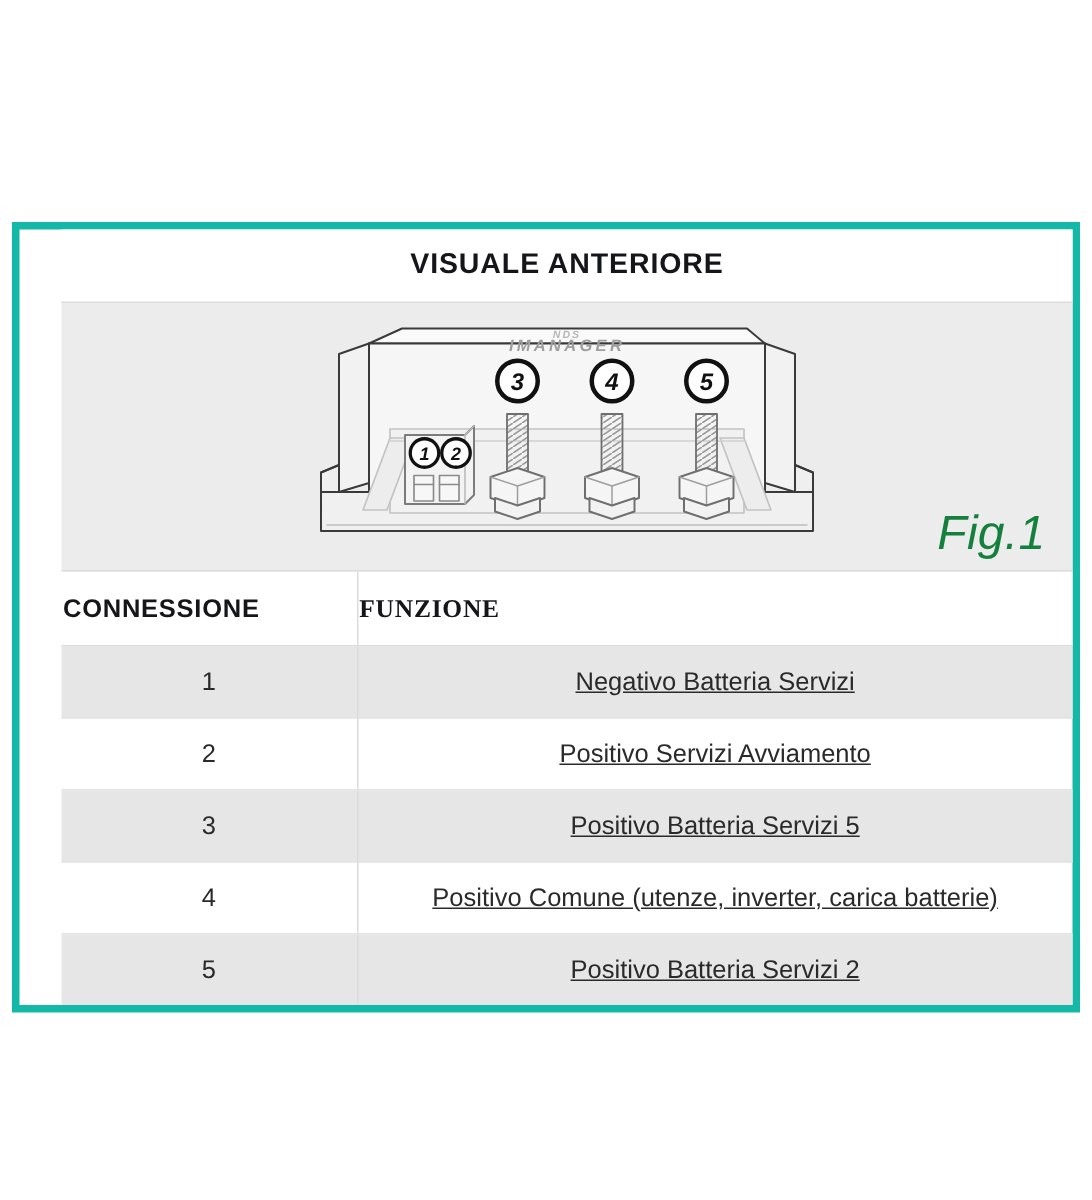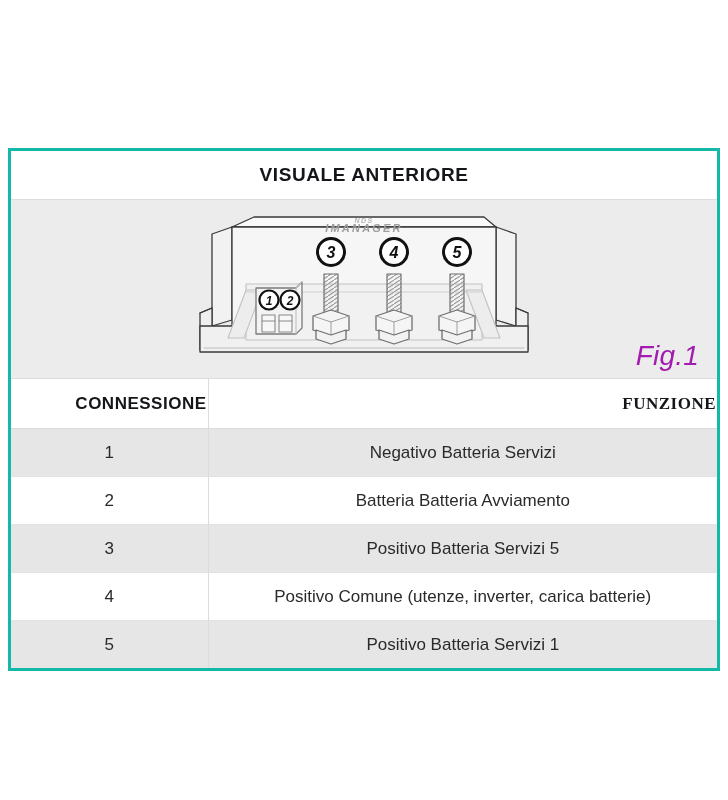--- a/index.html
+++ b/index.html
@@ -14,22 +14,23 @@
     color: #1a1a1a;
     overflow: hidden;
   }
 
   .sheet {
     position: absolute;
     left: 8px;
     top: 148px;
     width: 712px;
     box-sizing: border-box;
-    border: 3px solid #14b8a6;
-    background: #ffffff;
+    border: 5px solid #14b8a6;
+    background: #ffffff;
+    padding-left: 28px;
   }
 
   
   .title-row {
     height: 48px;
     display: flex;
     align-items: center;
     justify-content: center;
     background: #ffffff;
     border-bottom: 1px solid #dcdcdc;
@@ -55,57 +56,57 @@
     position: absolute;
     left: 50%;
     transform: translateX(-50%);
     top: 0;
     display: block;
   }
   .fig-caption {
     position: absolute;
     right: 18px;
     bottom: 6px;
-    font-size: 28px;
+    font-size: 32px;
     font-weight: 400;
-    color: #a21caf;
+    color: #15803d;
     letter-spacing: 0.2px;
   }
 
   
   .conn-table {
     width: 100%;
     border-collapse: collapse;
     table-layout: fixed;
   }
   .conn-table col.c-num { width: 197px; }
 
   .conn-table th {
     background: #ffffff;
     font-size: 17px;
     font-weight: 700;
     letter-spacing: 0.5px;
     color: #14161a;
     height: 47px;
-    text-align: right;
+    text-align: left;
     border-right: 1px solid #dcdcdc;
     border-bottom: 1px solid #dcdcdc;
   }
   .conn-table th:last-child { border-right: none; font-family: Liberation Serif, serif; }
 
   .conn-table td {
     height: 45px;
     text-align: center;
     font-size: 17px;
     font-weight: 400;
     color: #2a2a2a;
     border-right: 1px solid #dcdcdc;
     border-bottom: 1px solid #e2e2e2;
   }
-  .conn-table td:last-child { border-right: none; }
+  .conn-table td:last-child { border-right: none; text-decoration: underline; }
   .conn-table tr.alt td { background: #e6e6e6; }
   .conn-table tr:last-child td { border-bottom: none; }
 </style>
 </head>
 <body>
 
 <div class="sheet">
 
   <div class="title-row">
     <span class="title-text">VISUALE ANTERIORE</span>
@@ -235,30 +236,30 @@
         <th>FUNZIONE</th>
       </tr>
     </thead>
     <tbody>
       <tr class="alt">
         <td>1</td>
         <td>Negativo Batteria Servizi</td>
       </tr>
       <tr>
         <td>2</td>
-        <td>Batteria Batteria Avviamento</td>
+        <td>Positivo Servizi Avviamento</td>
       </tr>
       <tr class="alt">
         <td>3</td>
         <td>Positivo Batteria Servizi 5</td>
       </tr>
       <tr>
         <td>4</td>
         <td>Positivo Comune (utenze, inverter, carica batterie)</td>
       </tr>
       <tr class="alt">
         <td>5</td>
-        <td>Positivo Batteria Servizi 1</td>
+        <td>Positivo Batteria Servizi 2</td>
       </tr>
     </tbody>
   </table>
 
 </div>
 
 </body></html>

